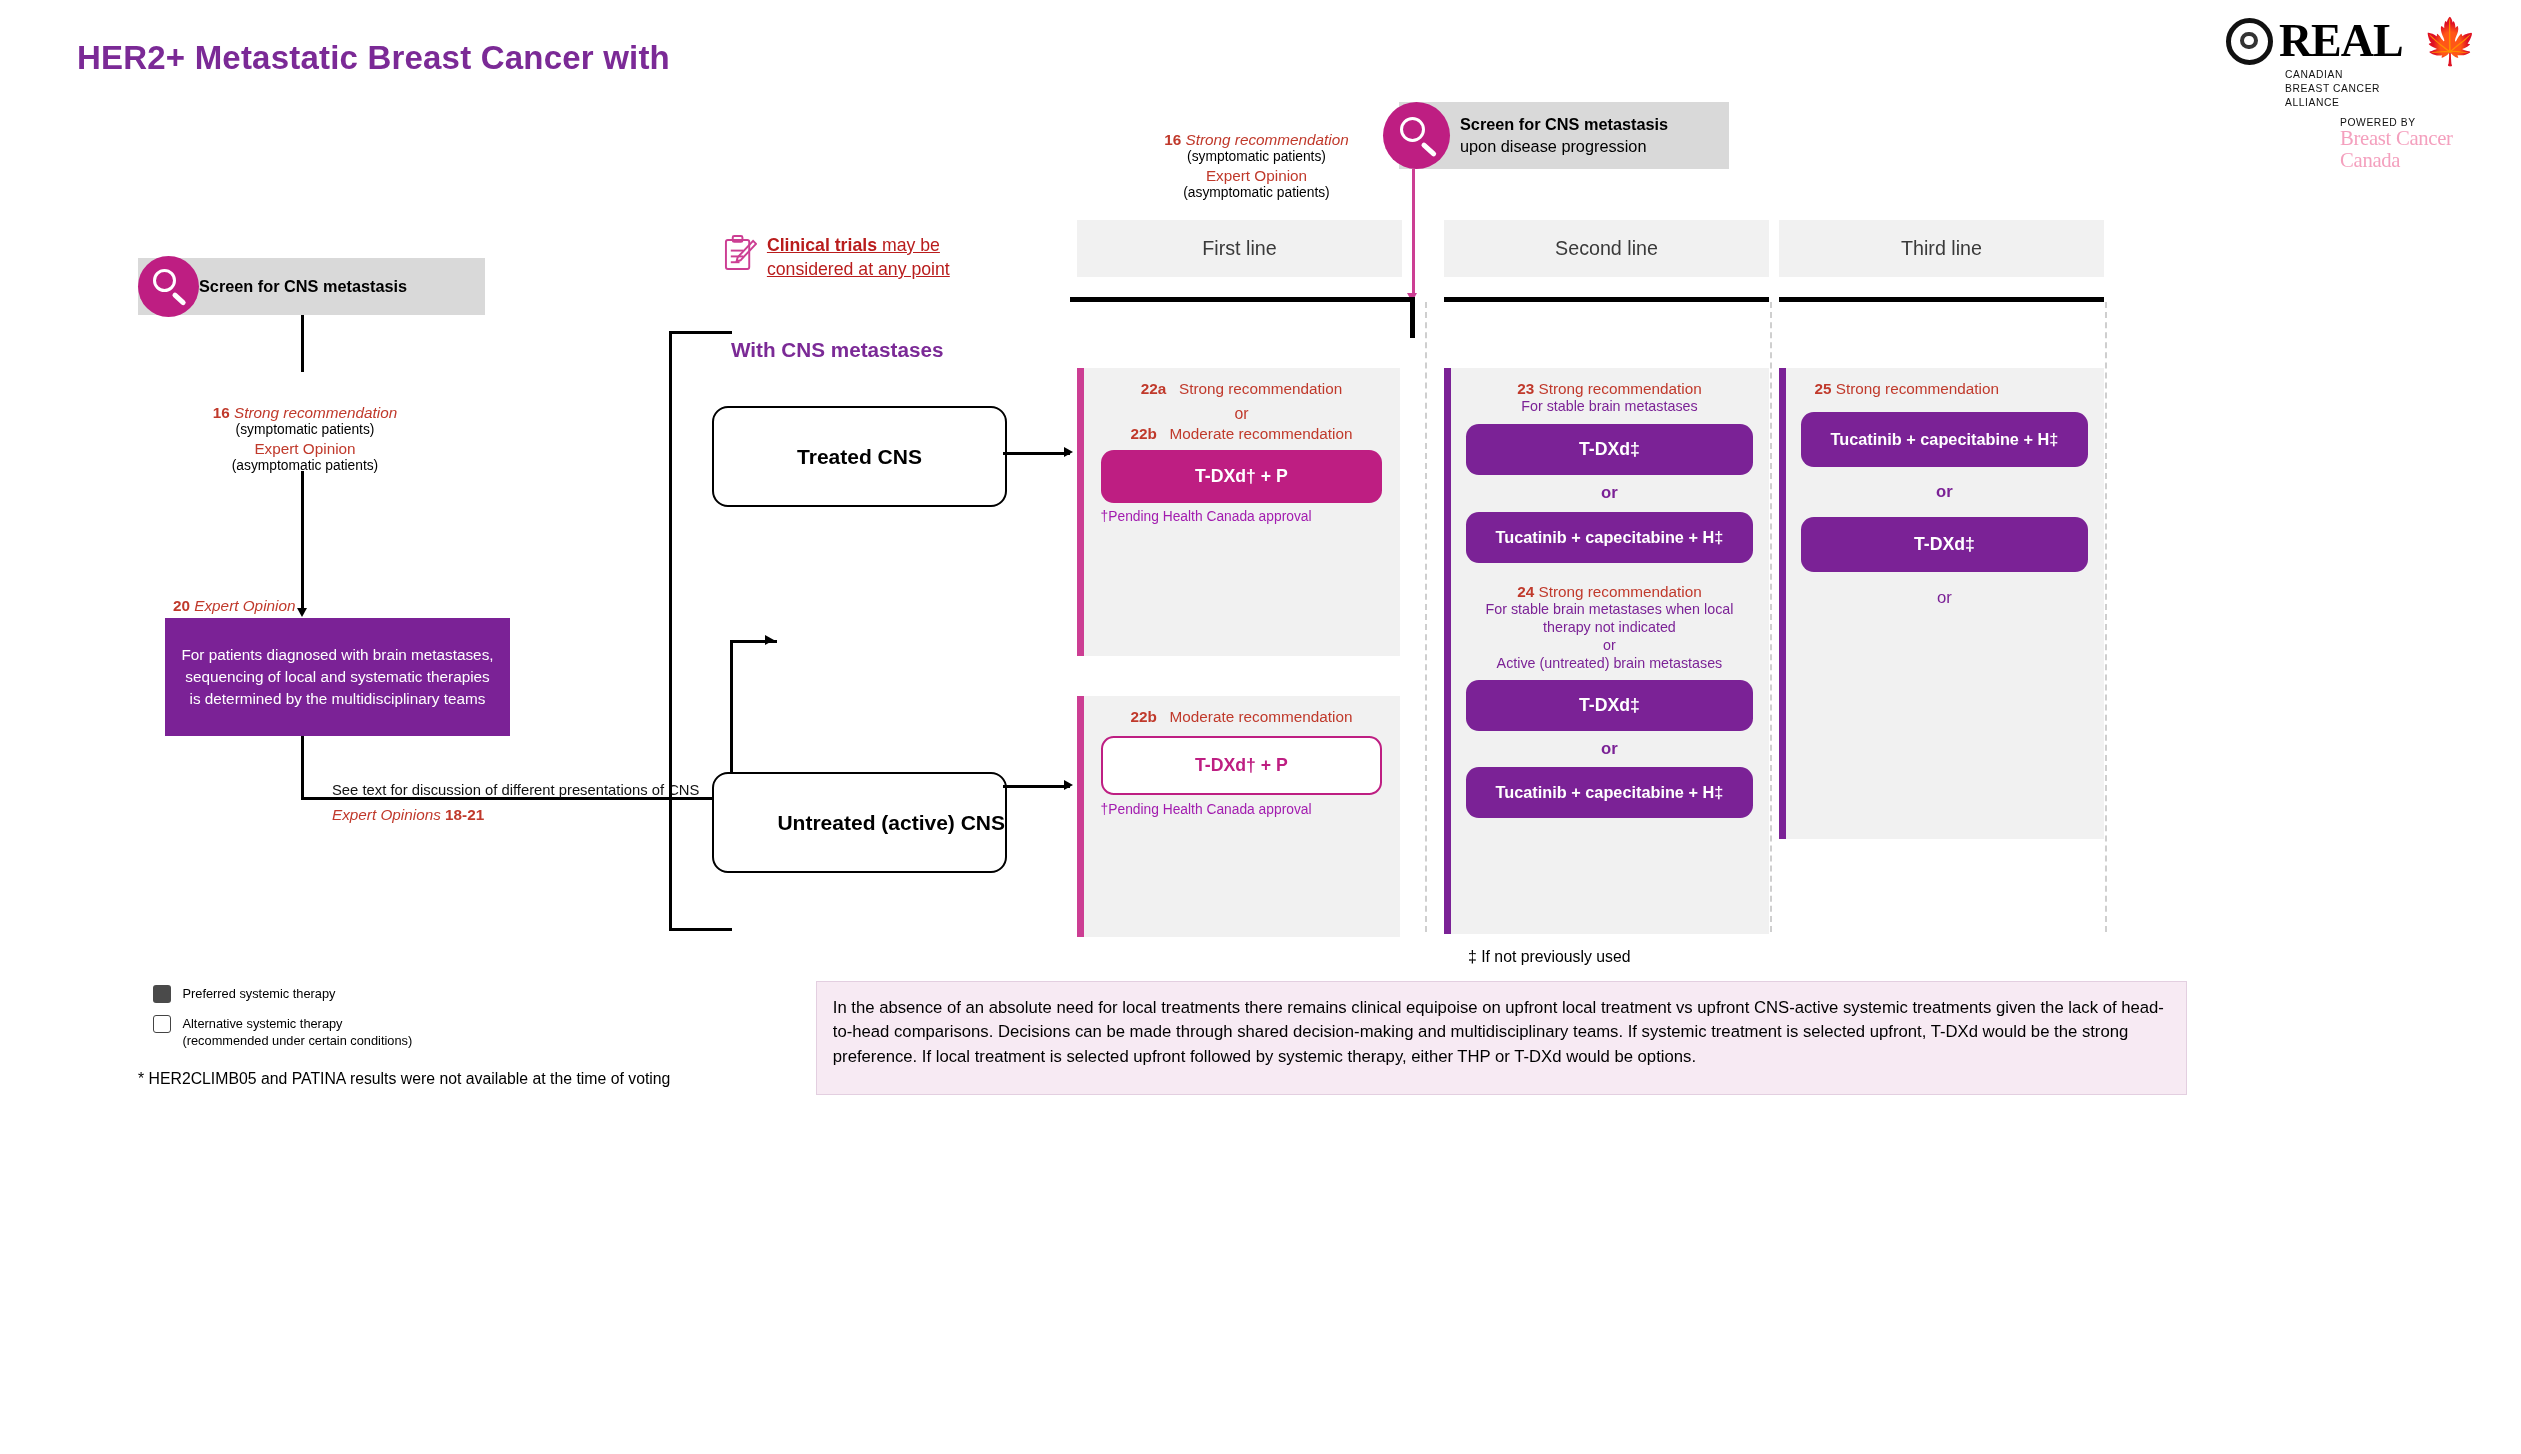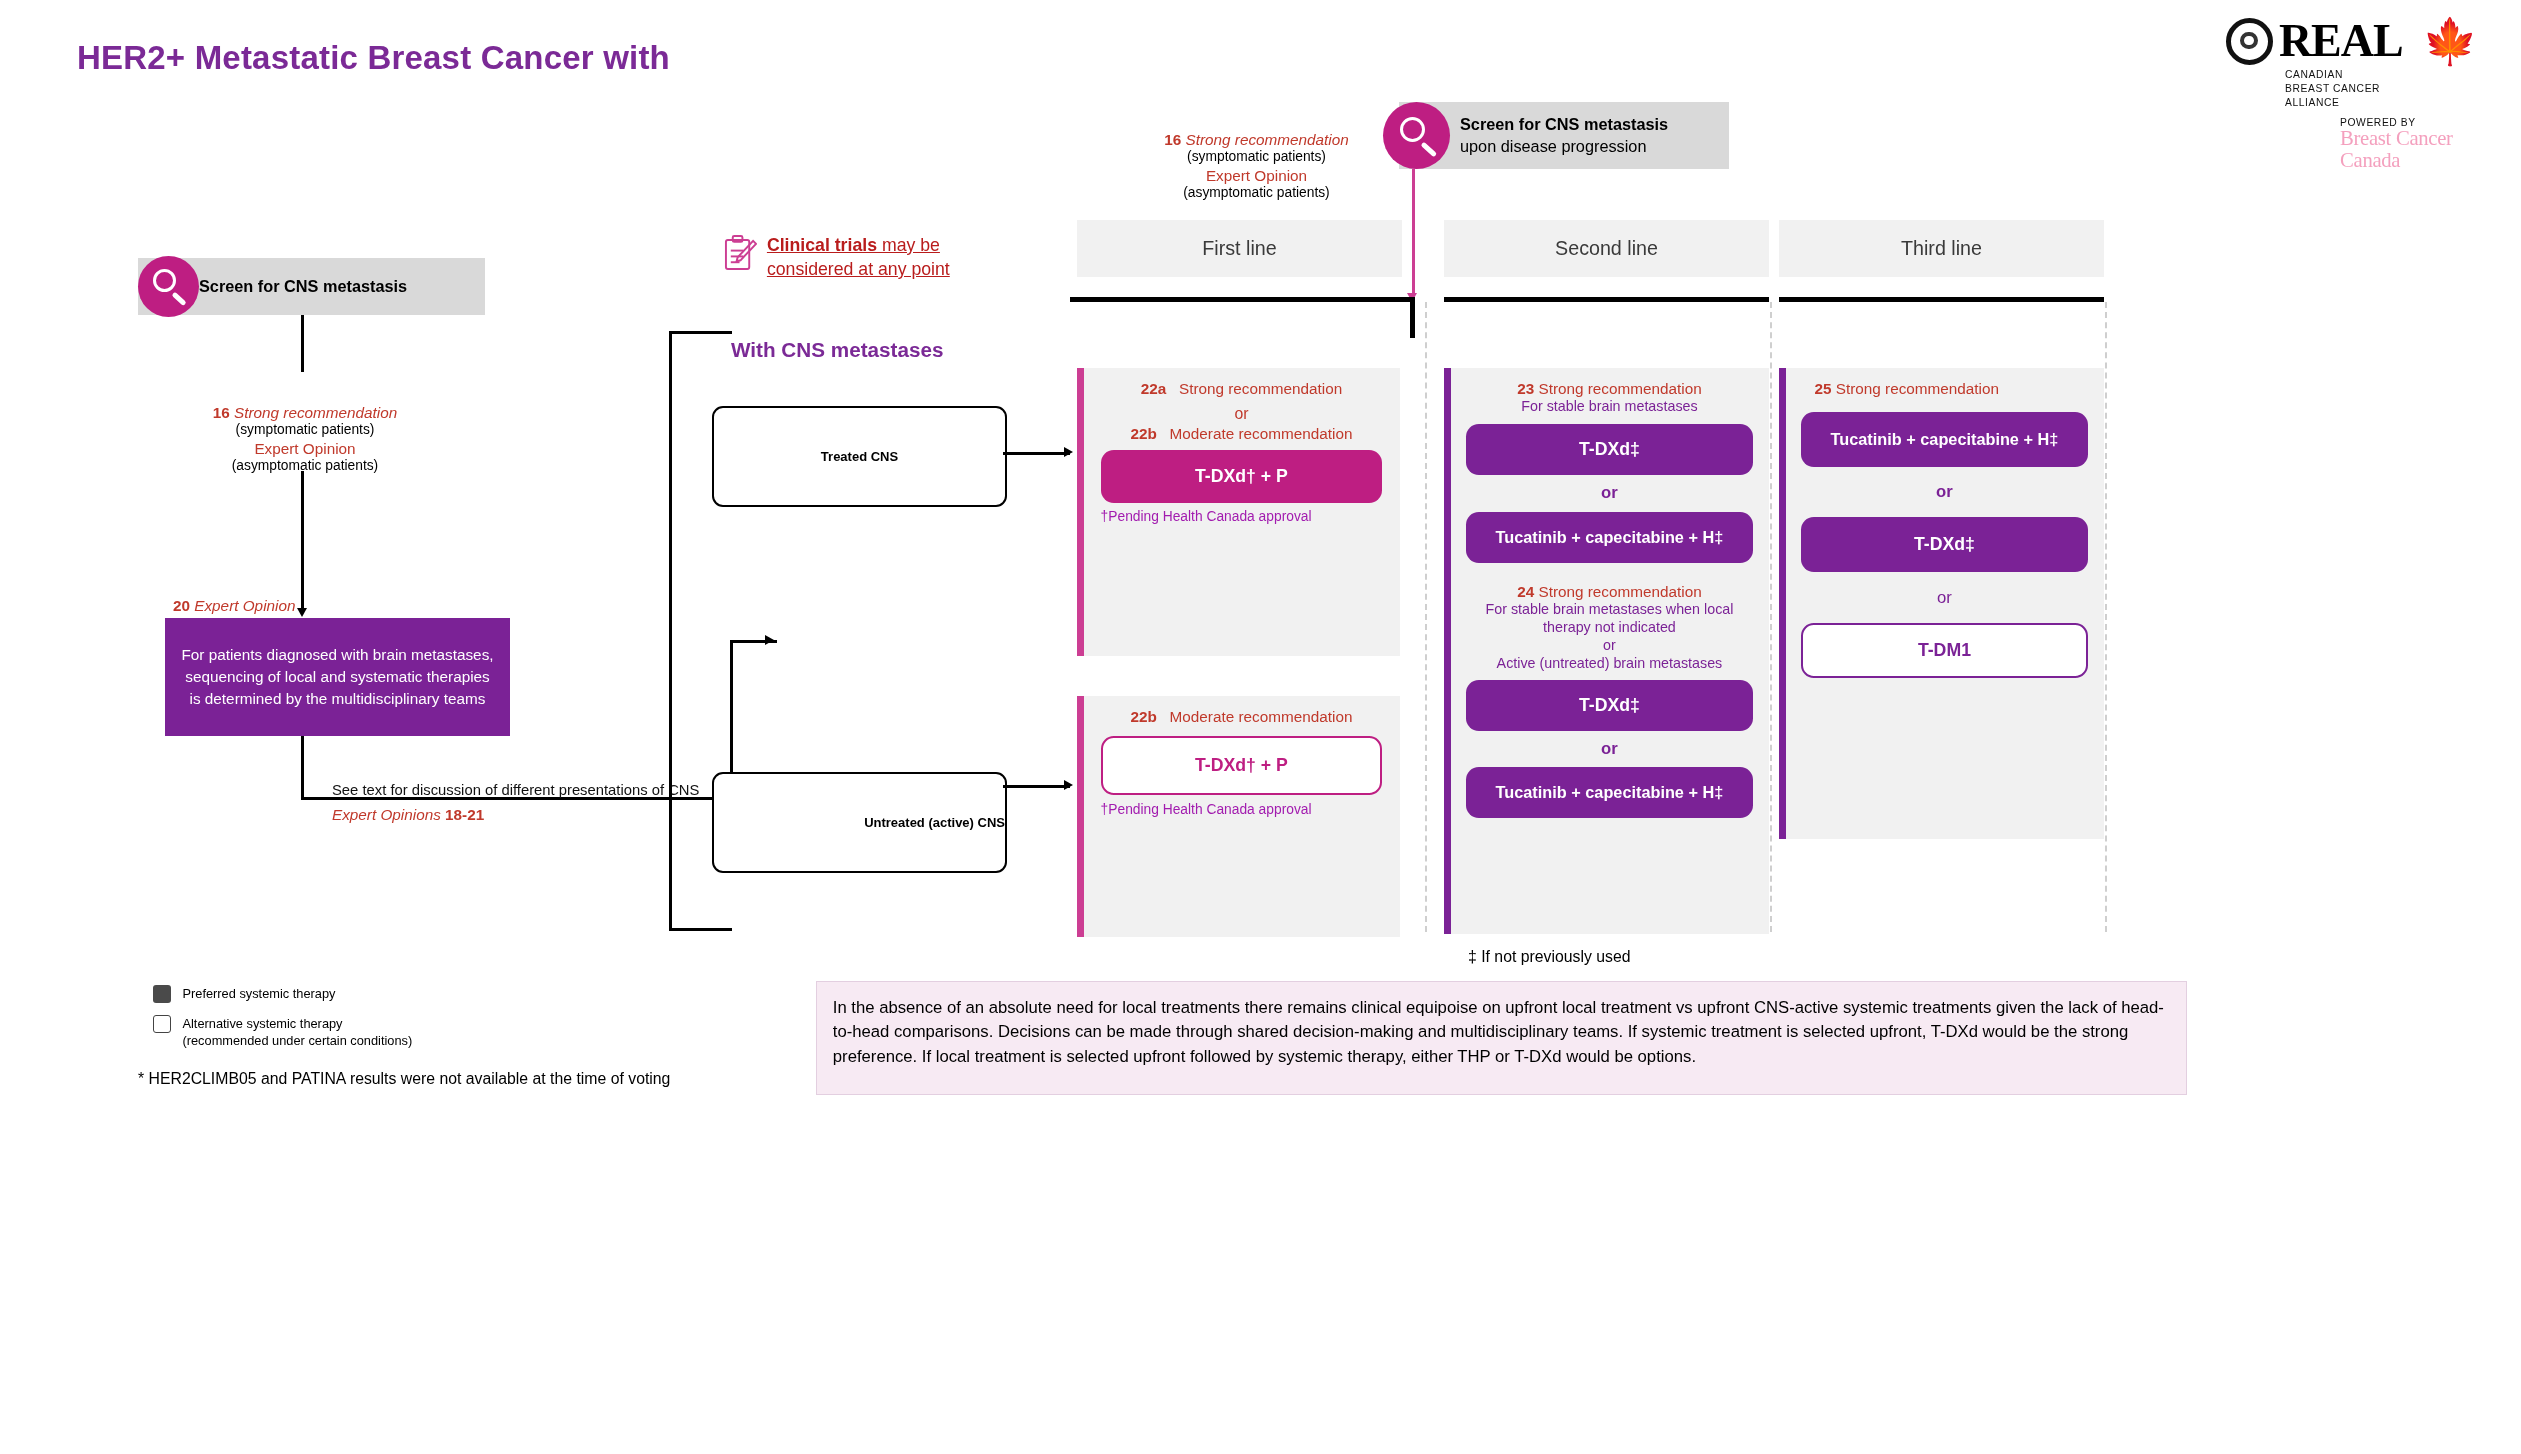--- a/index.html
+++ b/index.html
@@ -63,23 +63,23 @@
 
   .recline{font-size:15.3px;color:#C0392B;}
   .recline .n{font-weight:bold;}
   .orword{font-weight:bold;font-size:16.7px;text-align:center;}
   .orword.mag{color:#BE1E82;}
   .orword.pur{color:#7B2296;}
   .cond{color:#7B2296;font-size:14.3px;text-align:center;line-height:1.25;}
   .pendtxt{color:#a21caf;font-size:13.8px;}
   .blacknote{font-size:13.8px;line-height:1.3;color:#111;}
 
-  .whitebox{background:#fff;border:2.2px solid #000;border-radius:11px;
+  .whitebox{background:#fff;border:2.2px solid #000;border-radius:16px;
        display:flex;align-items:center;justify-content:center;
-       font-weight:bold;font-size:13px;}
+       font-weight:bold;font-size:21px;}
 
   .ln{position:absolute;background:#000;}
   .ln.pink{background:#CC3E93;}
   .arrowdown{position:absolute;width:0;height:0;
        border-left:5.9px solid transparent;border-right:5.9px solid transparent;
        border-top:9.9px solid #000;}
   .arrowdown.pink{border-top-color:#CC3E93;}
   .arrowright{position:absolute;width:0;height:0;
        border-top:5.9px solid transparent;border-bottom:5.9px solid transparent;
        border-left:9.9px solid #000;}
@@ -308,23 +308,20 @@
       <span>Strong recommendation</span>
     </div>
     <div class="pill purple" style="height:55px;margin-top:13.8px;font-size:16.3px;">
       <span>Tucatinib + capecitabine + H‡</span>
     </div>
     <div class="orword pur" style="margin-top:15.8px;">or</div>
     <div class="pill purple" style="height:55px;margin-top:14.8px;font-size:17.7px;">
       <span>T-DXd‡</span>
     </div>
     <div class="orword pur" style="margin-top:15.8px;font-weight:normal;">or</div>
-    <div class="pill outline-purple" style="height:51px;margin-top:14.8px;font-size:17.7px;">
-      <span>T-DM1</span>
-    </div>
   </div>
 </div>
 
 <div class="abs" style="left:153px;top:985px;display:flex;align-items:center;gap:11.8px;">
   <span class="legend-sw" style="background:#4A4A4A;"></span>
   <span class="legend-txt">Preferred systemic  therapy</span>
 </div>
 <div class="abs" style="left:153px;top:1015px;display:flex;align-items:flex-start;gap:11.8px;">
   <span class="legend-sw" style="background:#fff;border:1.5px solid #444;box-sizing:border-box;"></span>
   <span class="legend-txt">

